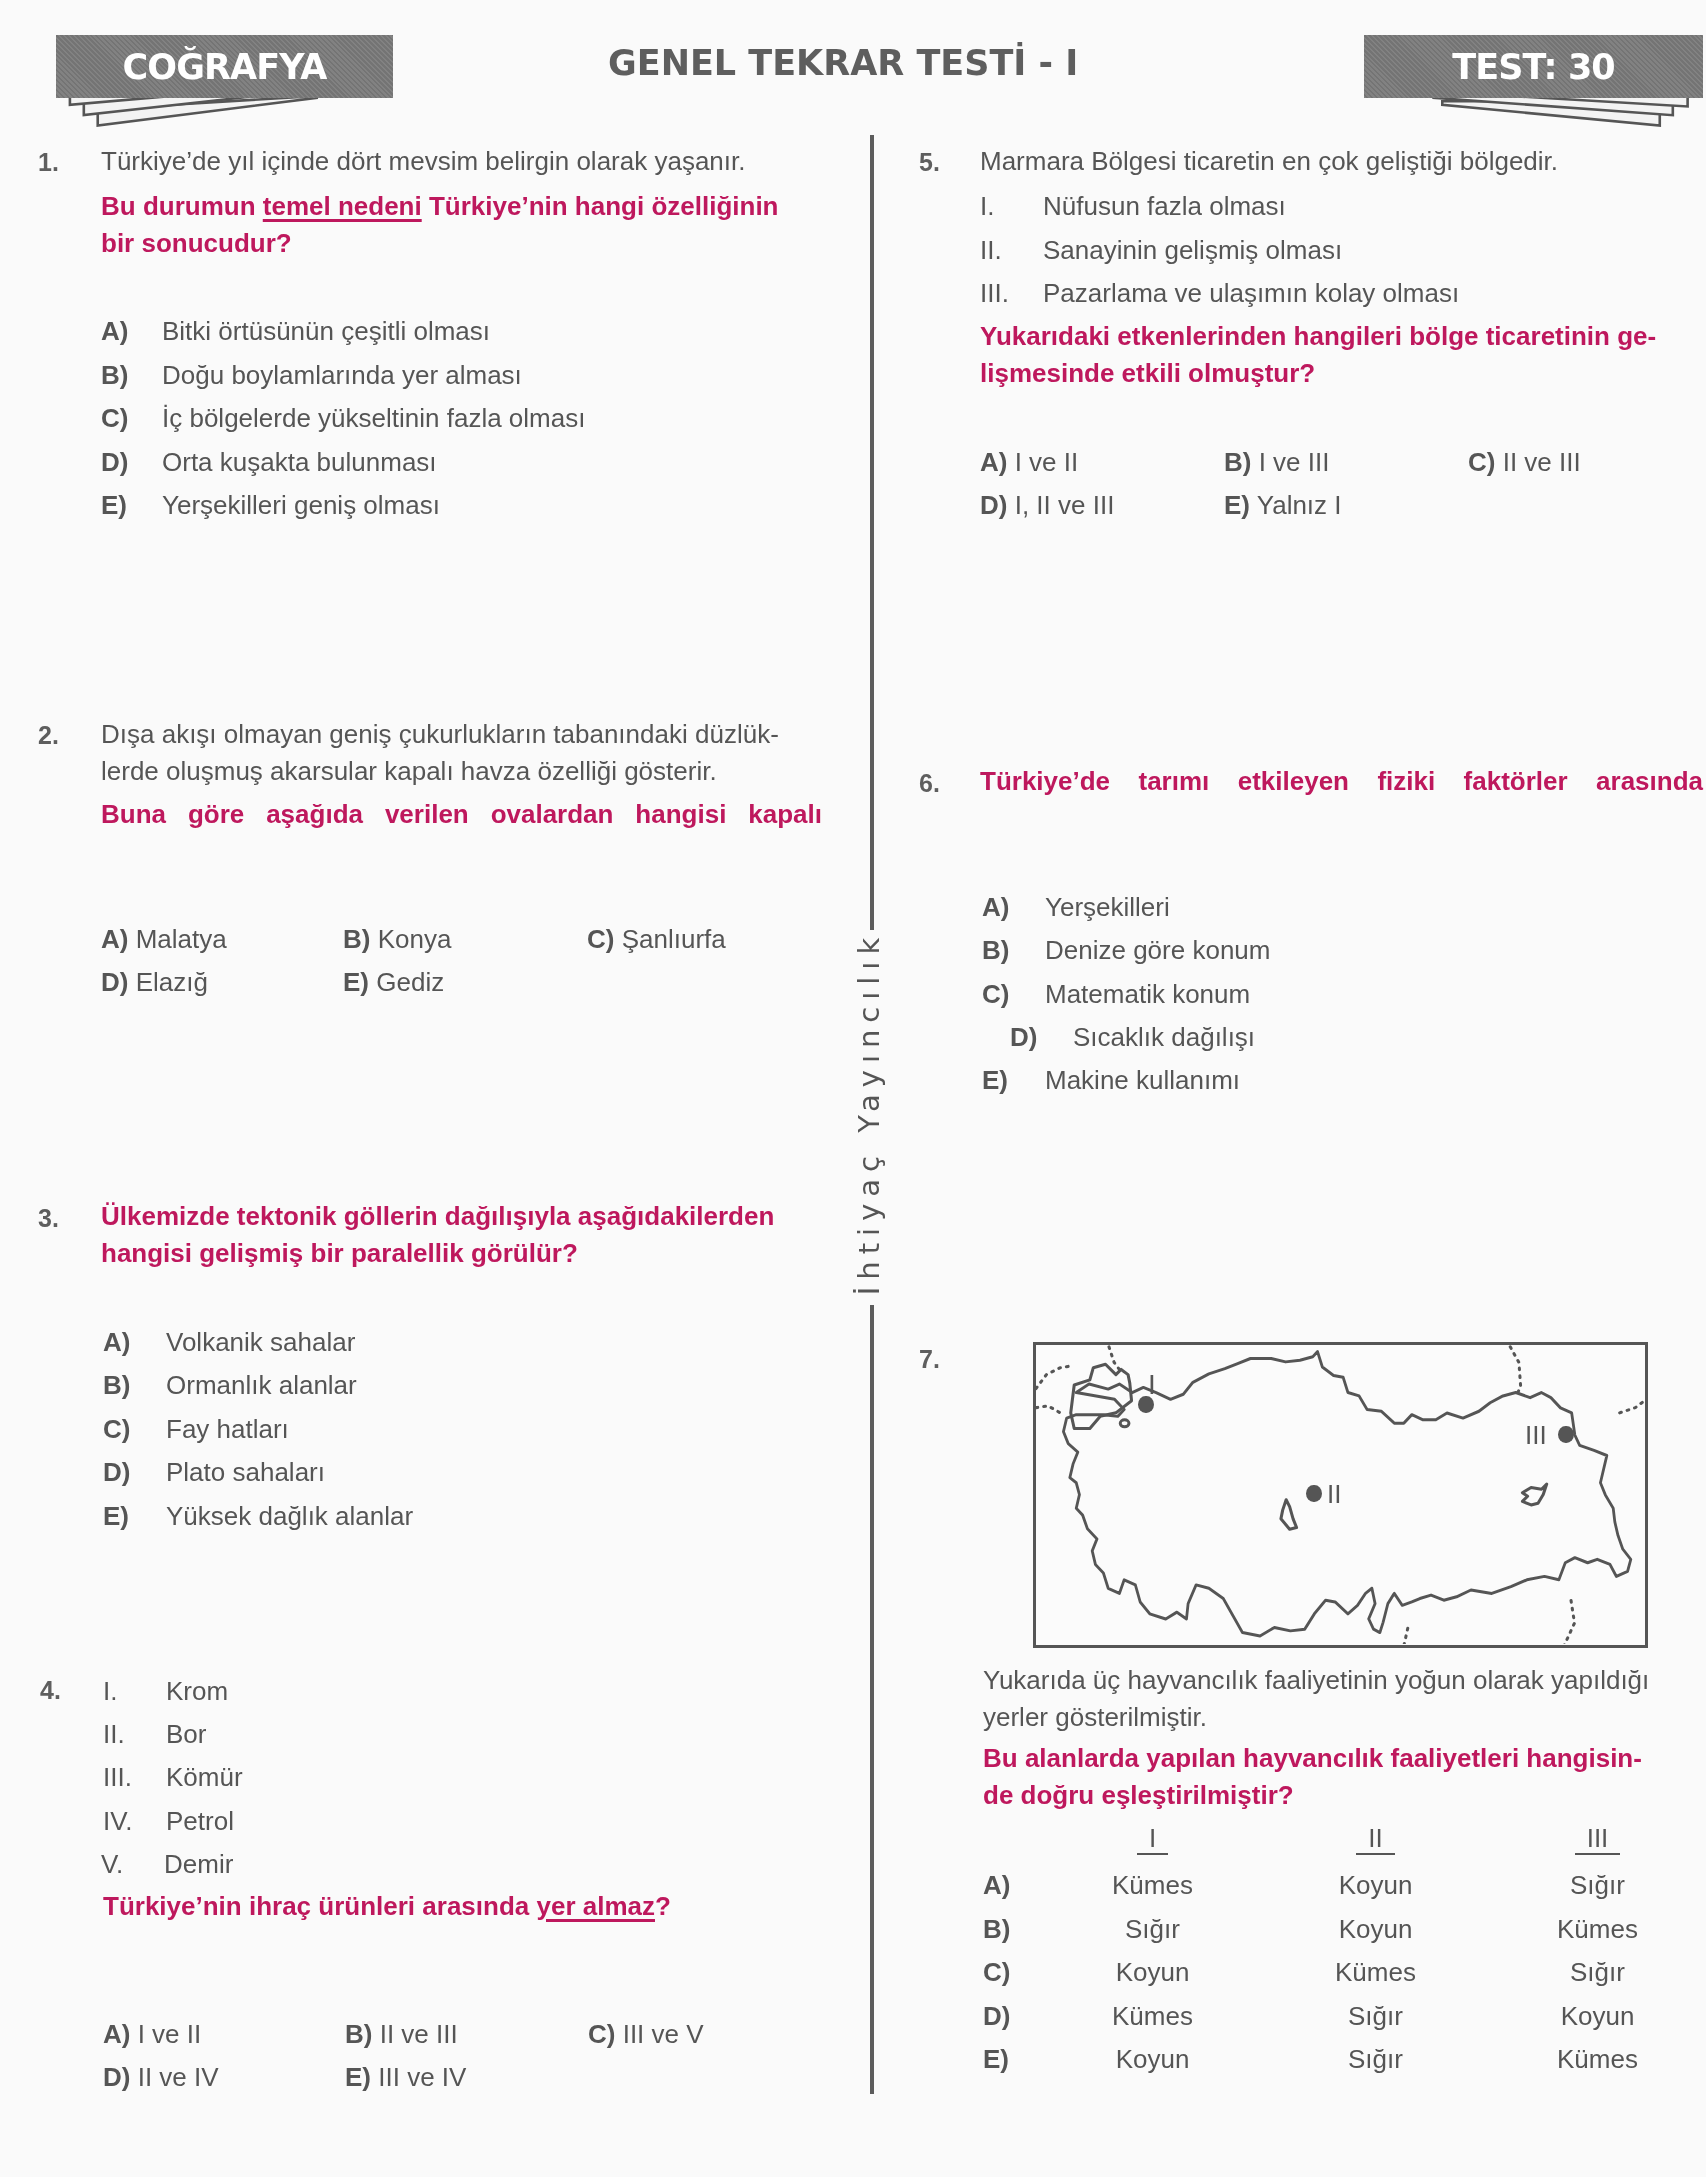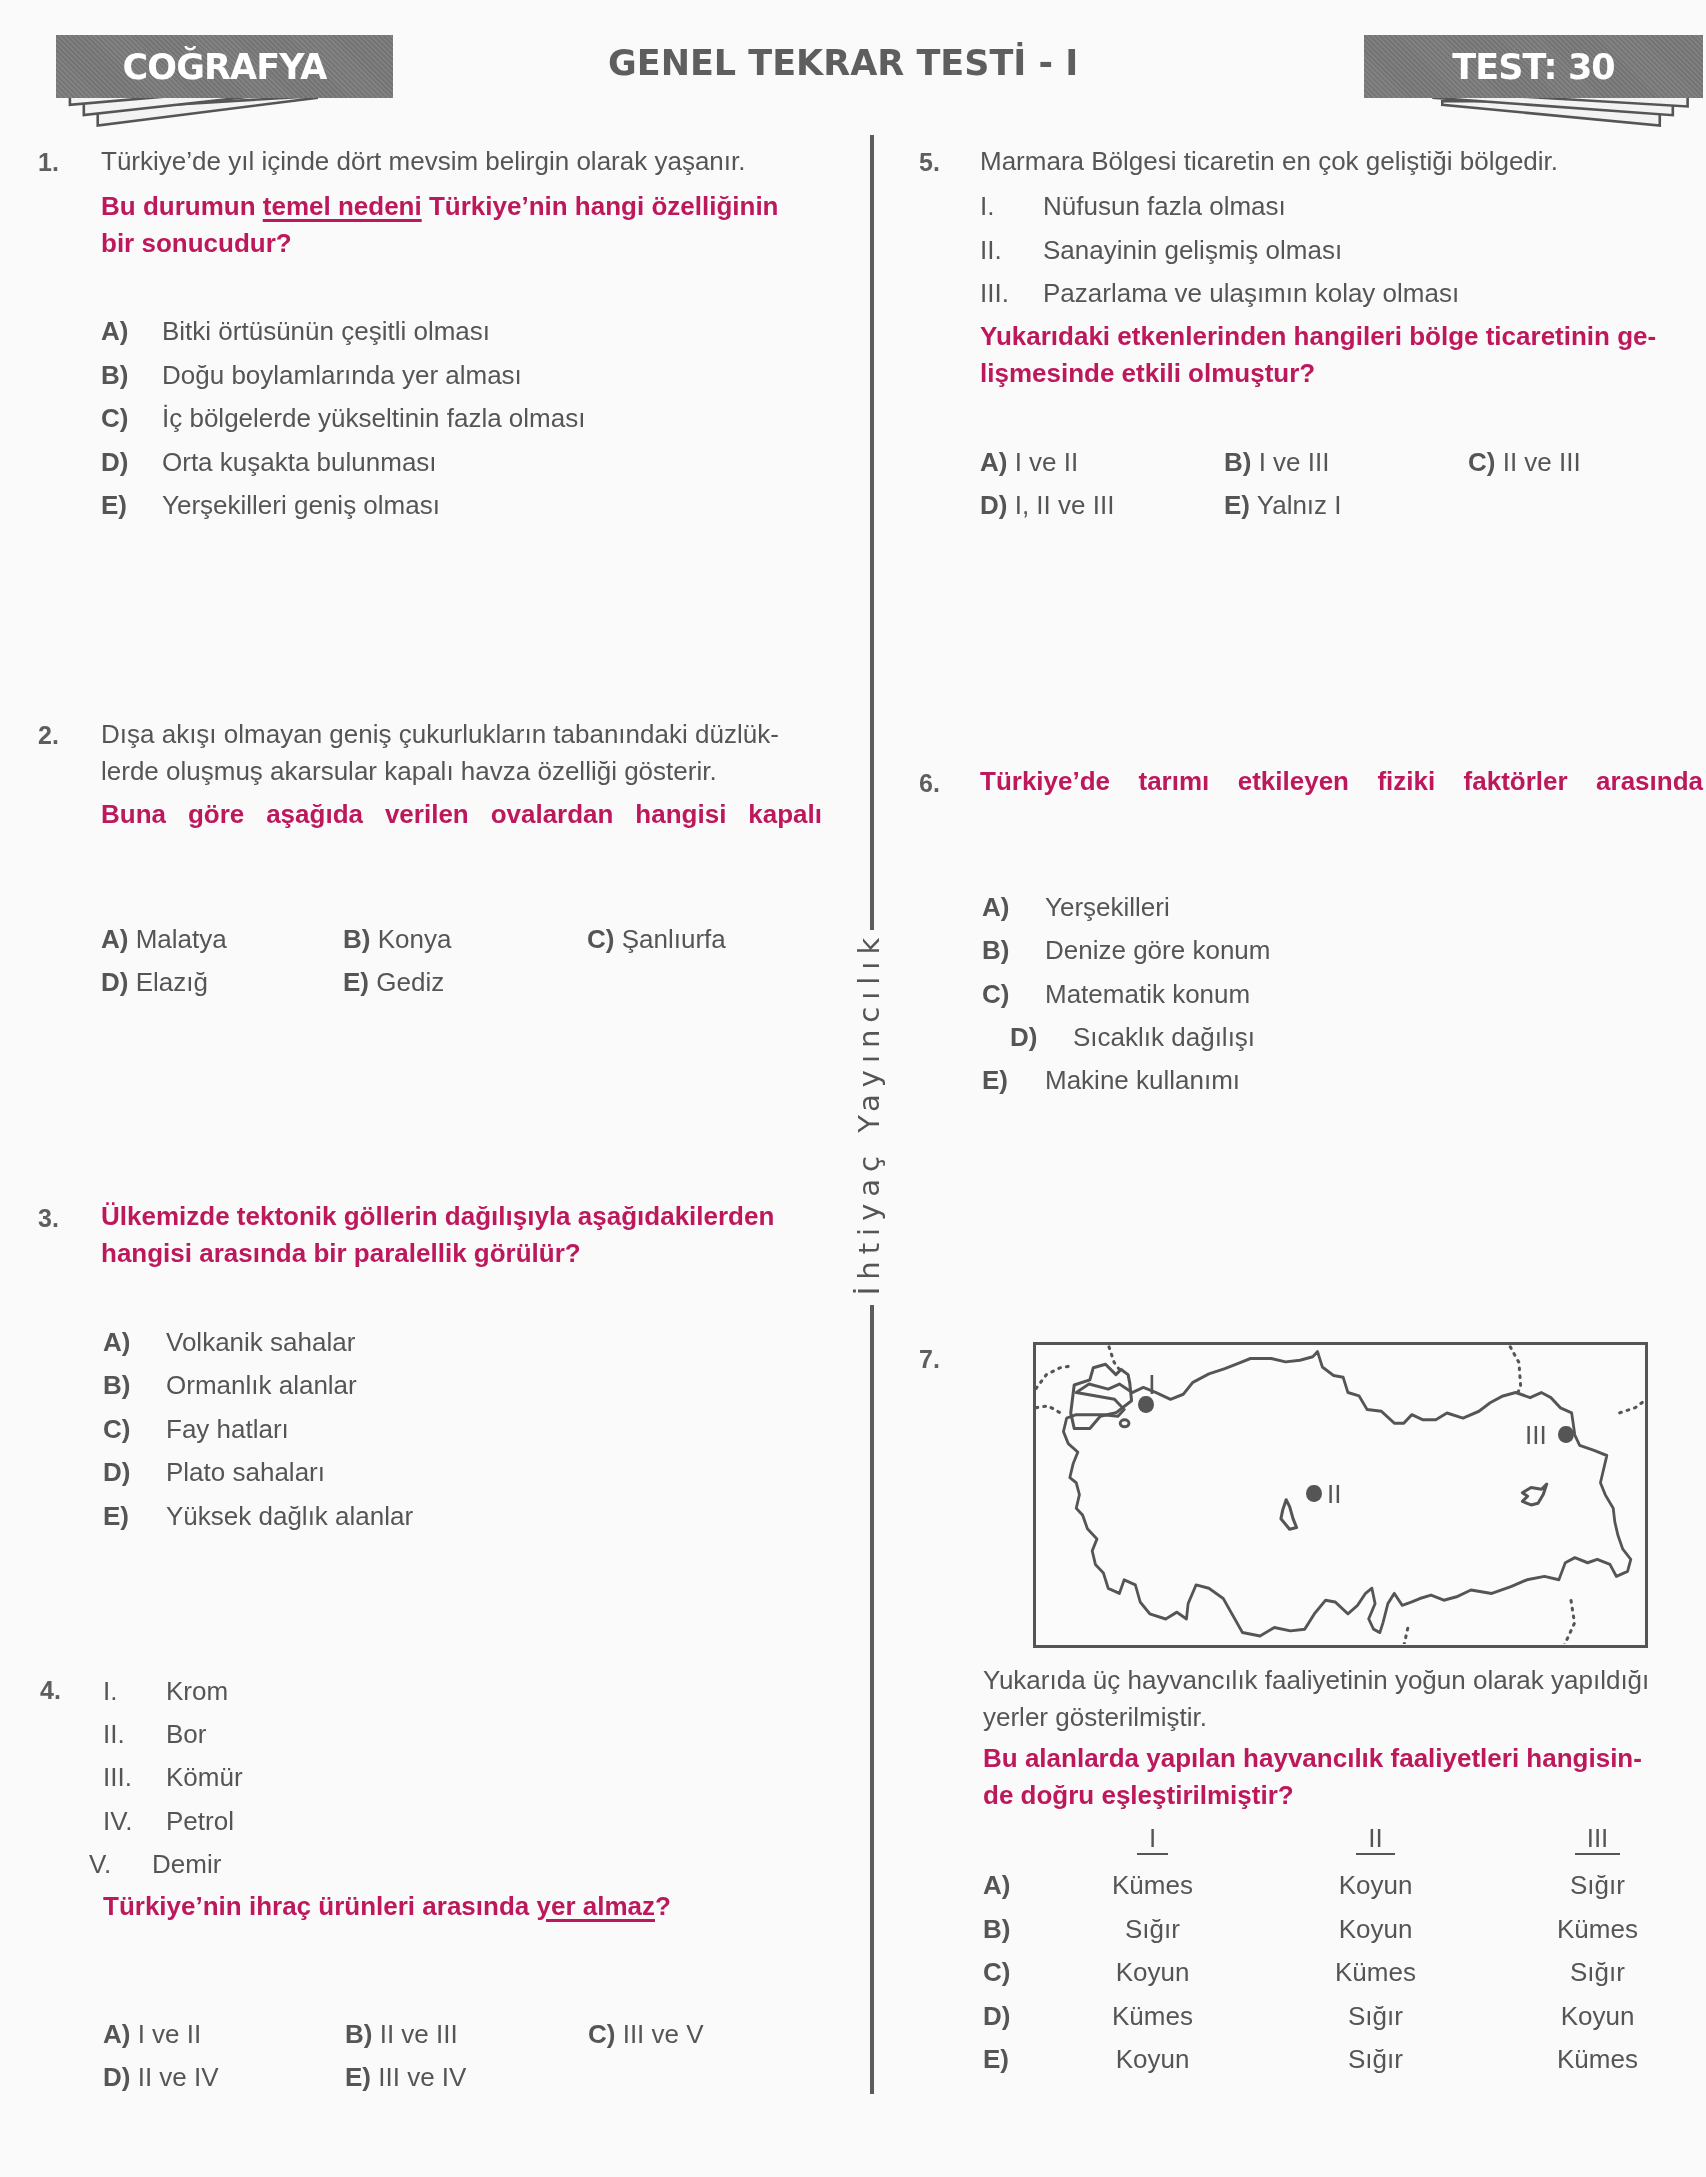--- a/index.html
+++ b/index.html
@@ -113,36 +113,36 @@
   <div class="opt" style="left:343px; top:924px;"><span class="lt">B)</span> <span>Konya</span></div>
   <div class="opt" style="left:587px; top:924px;"><span class="lt">C)</span> <span>Şanlıurfa</span></div>
   <div class="opt" style="left:101px; top:967px;"><span class="lt">D)</span> <span>Elazığ</span></div>
   <div class="opt" style="left:343px; top:967px;"><span class="lt">E)</span> <span>Gediz</span></div>
 </div>
 
 <div>
   <div class="qnum" style="left:38px; top:1204px;">3.</div>
   <div class="stem bold" style="left:101px; top:1198px;">
     <span>Ülkemizde tektonik göllerin dağılışıyla aşağıdakilerden</span><br>
-    <span>hangisi arasında bir paralellik görülür?</span>
+    <span>hangisi gelişmiş bir paralellik görülür?</span>
   </div>
   <div class="opt" style="left:103px; top:1327px;"><span class="lt" style="width:63px;">A)</span><span>Volkanik sahalar</span></div>
   <div class="opt" style="left:103px; top:1370px;"><span class="lt" style="width:63px;">B)</span><span>Ormanlık alanlar</span></div>
   <div class="opt" style="left:103px; top:1414px;"><span class="lt" style="width:63px;">C)</span><span>Fay hatları</span></div>
   <div class="opt" style="left:103px; top:1457px;"><span class="lt" style="width:63px;">D)</span><span>Plato sahaları</span></div>
   <div class="opt" style="left:103px; top:1501px;"><span class="lt" style="width:63px;">E)</span><span>Yüksek dağlık alanlar</span></div>
 </div>
 
 <div>
   <div class="qnum" style="left:40px; top:1676px;">4.</div>
   <div class="roman" style="left:103px; top:1676px;"><span class="rn">I.</span><span>Krom</span></div>
   <div class="roman" style="left:103px; top:1719px;"><span class="rn">II.</span><span>Bor</span></div>
   <div class="roman" style="left:103px; top:1762px;"><span class="rn">III.</span><span>Kömür</span></div>
   <div class="roman" style="left:103px; top:1806px;"><span class="rn">IV.</span><span>Petrol</span></div>
-  <div class="roman" style="left:89px; top:1849px;"><span class="rn">V.</span><span>Demir</span></div>
+  <div class="roman" style="left:101px; top:1849px;"><span class="rn">V.</span><span>Demir</span></div>
   <div class="stem bold" style="left:103px; top:1888px; width:721px;">
     <div><span>Türkiye’nin ihraç ürünleri arasında </span><span class="u">yer almaz</span><span>?</span></div>
   </div>
   <div class="opt" style="left:103px; top:2019px;"><span class="lt">A)</span> <span>I ve II</span></div>
   <div class="opt" style="left:345px; top:2019px;"><span class="lt">B)</span> <span>II ve III</span></div>
   <div class="opt" style="left:588px; top:2019px;"><span class="lt">C)</span> <span>III ve V</span></div>
   <div class="opt" style="left:103px; top:2062px;"><span class="lt">D)</span> <span>II ve IV</span></div>
   <div class="opt" style="left:345px; top:2062px;"><span class="lt">E)</span> <span>III ve IV</span></div>
 </div>
 

